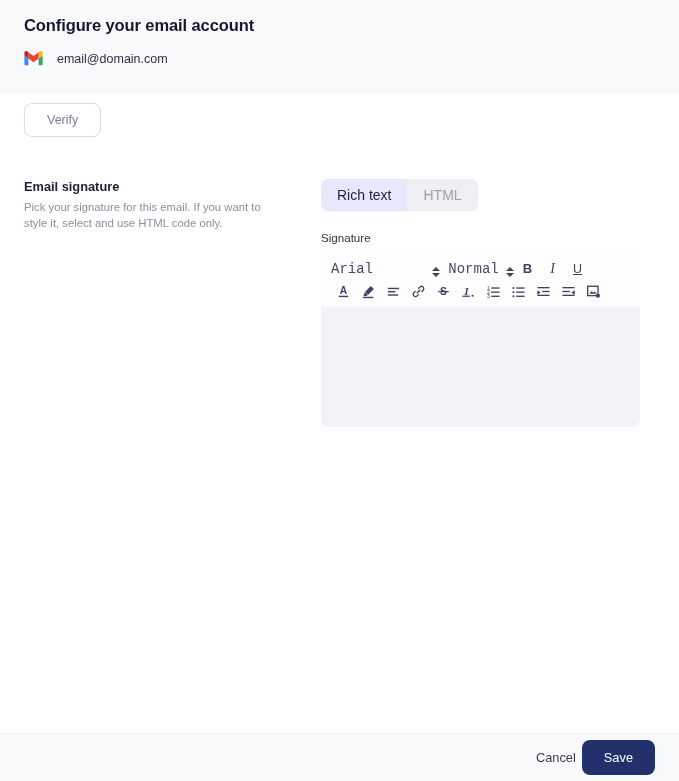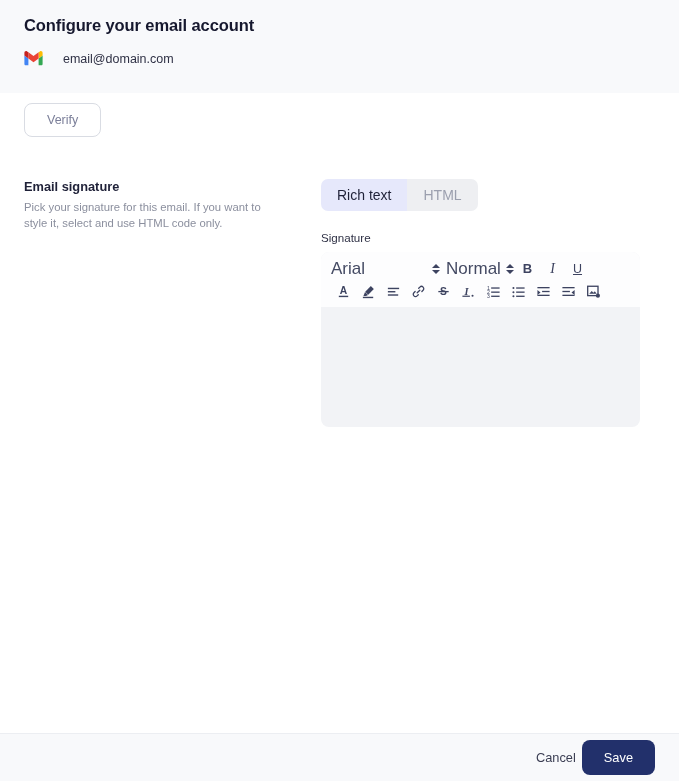--- a/index.html
+++ b/index.html
@@ -17,21 +17,21 @@
     padding: 16px 24px 18px 24px;
     height: 93px;
   }
   .header-title {
     font-size: 16.5px;
     font-weight: bold;
     color: #16182e;
     letter-spacing: -0.1px;
     margin-bottom: 16px;
   }
-  .account-row { display: flex; align-items: center; gap: 20px; }
+  .account-row { display: flex; align-items: center; gap: 14px; }
   .gmail-icon { width: 19px; height: 15px; display: block; }
   .account-email { font-size: 12.5px; color: #2f3145; }
 
   
   .content { padding: 0 24px; background: #ffffff; height: 640px; position: relative; }
 
   .verify-row { display: flex; justify-content: flex-start; padding-top: 10px; }
   .verify-btn {
     border: 1px solid #d9dce3;
     background: #ffffff;
@@ -89,27 +89,27 @@
     overflow: hidden;
     position: relative;
   }
   .editor-toolbar {
     background: #fdfdfe;
     padding: 6px 10px 5px 10px;
   }
   .tb-row { display: flex; align-items: center; height: 21px; }
   .tb-row.r2 { gap: 0px; margin-top: 2px; }
   .tb-select {
-    display: flex; align-items: center;
-    font-size: 17px;
+    display: flex; align-items: flex-end;
+    font-size: 14px;
     color: #444a63;
     cursor: pointer;
     background: transparent;
     border: none;
-    font-family: Liberation Sans, sans-serif;
+    font-family: Liberation Mono, monospace;
   }
   .tb-font { width: 110px; }
   .tb-size { width: 72px; margin-left: 2px; }
   .stepper { width: 11px; display: flex; flex-direction: column; align-items: center; justify-content: center; gap: 2px; }
   .stepper i { display: block; width: 0; height: 0; border-left: 4px solid transparent; border-right: 4px solid transparent; }
   .stepper i.up { border-bottom: 4px solid #3d4360; }
   .stepper i.dn { border-top: 4px solid #3d4360; }
   .tb-btn {
     width: 25px; height: 21px;
     display: flex; align-items: center; justify-content: center;

